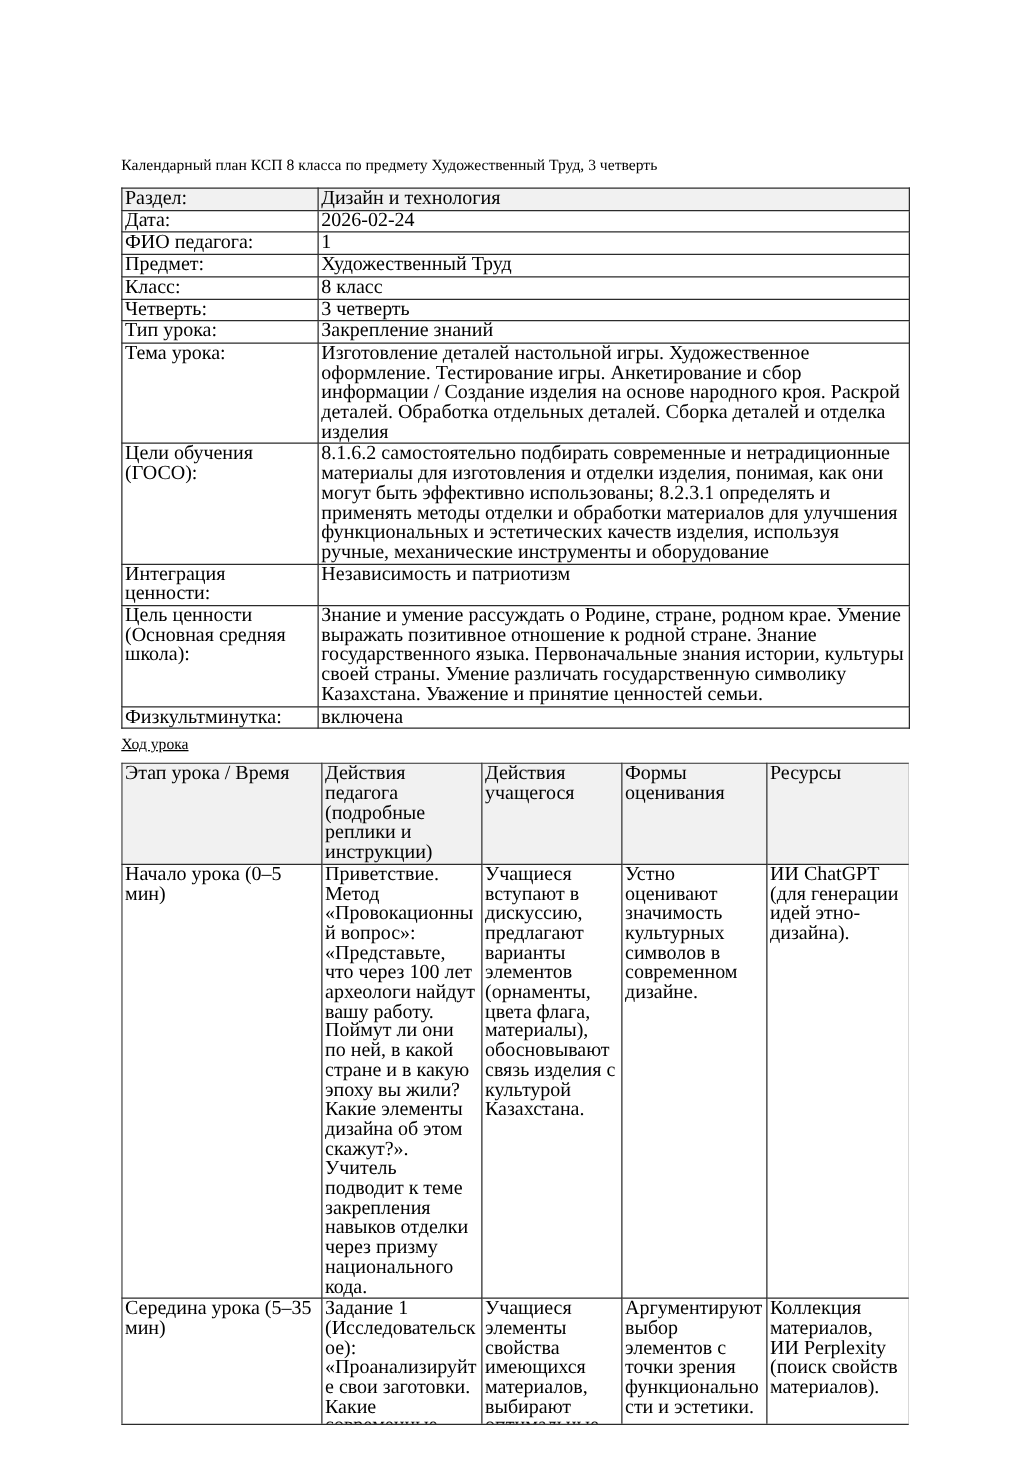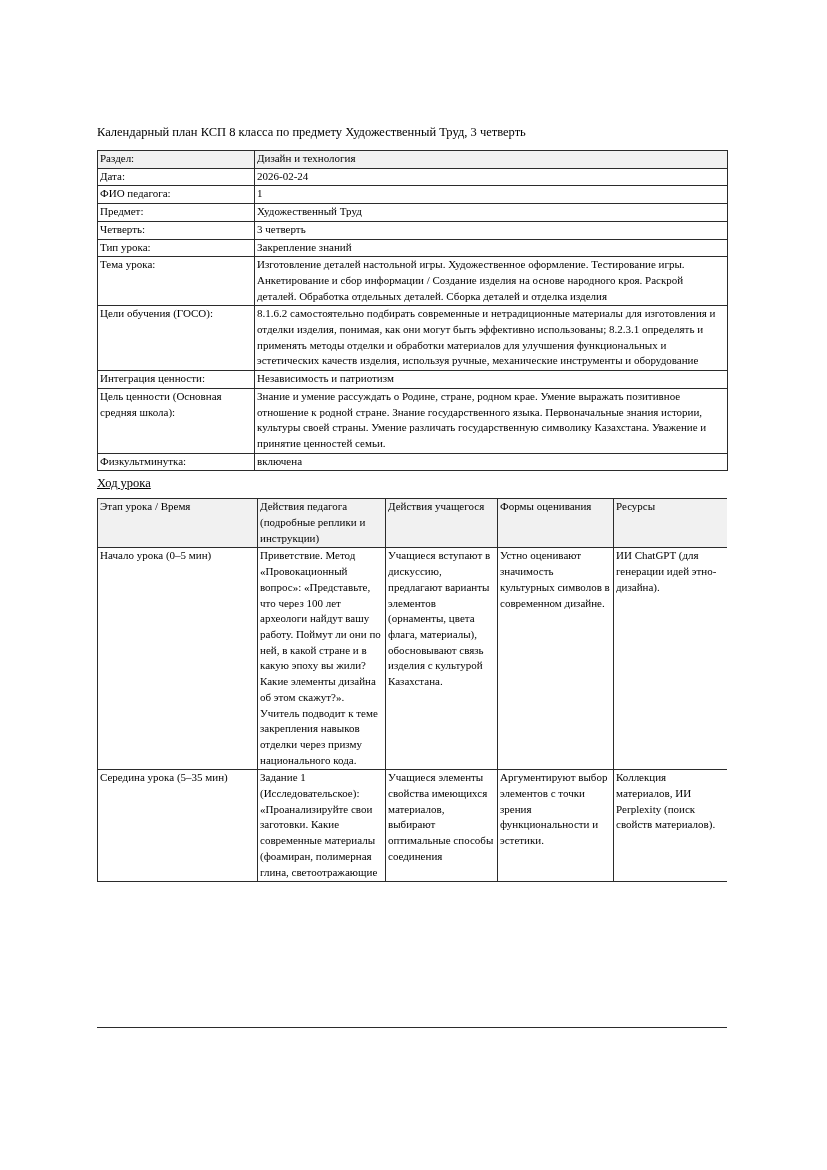--- a/index.html
+++ b/index.html
@@ -25,21 +25,21 @@
   .doc-title {
     font-size: 12.5px;
     line-height: 14px;
     margin: 0 0 11px 0;
     font-weight: normal;
   }
   table {
     border-collapse: collapse;
     table-layout: fixed;
     width: 630px;
-    font-size: 11px;
+    font-size: 16px;
     line-height: 15.7px;
     border-radius: 28px;
   }
   td, th {
     border: 1px solid #2b2b2b;
     padding: 0 3px 1px 2px;
     vertical-align: top;
     text-align: left;
     font-weight: normal;
     overflow: hidden;
@@ -82,20 +82,24 @@
         <td>Дата:</td>
         <td>2026-02-24</td>
       </tr>
       <tr>
         <td>ФИО педагога:</td>
         <td>1</td>
       </tr>
       <tr>
         <td>Предмет:</td>
         <td>Художественный Труд</td>
+      </tr>
+      <tr>
+        <td>Класс:</td>
+        <td>8 класс</td>
       </tr>
       <tr>
         <td>Четверть:</td>
         <td>3 четверть</td>
       </tr>
       <tr>
         <td>Тип урока:</td>
         <td>Закрепление знаний</td>
       </tr>
       <tr>

